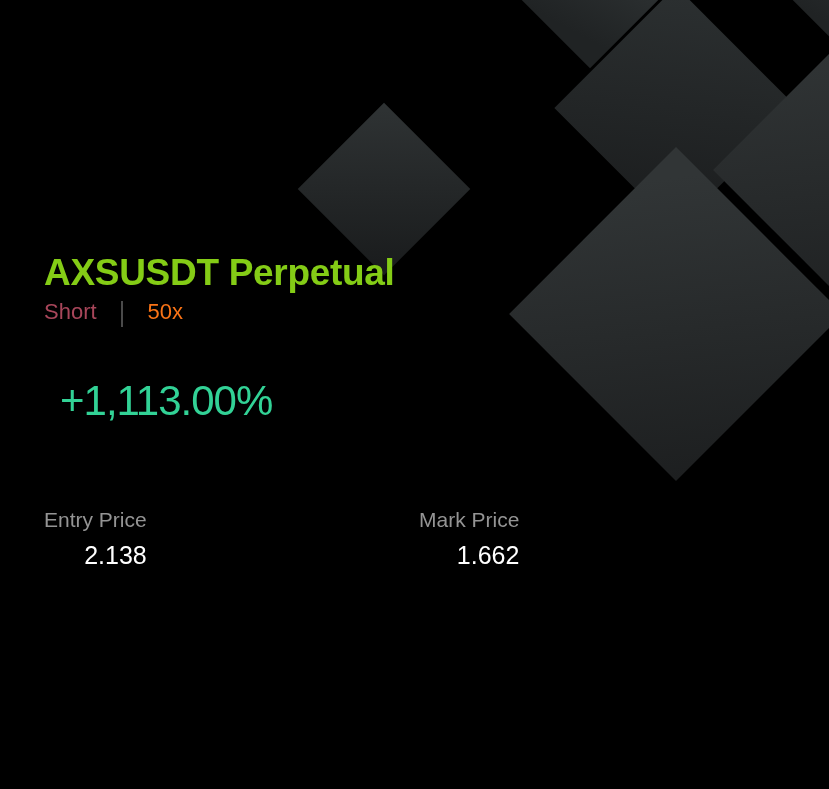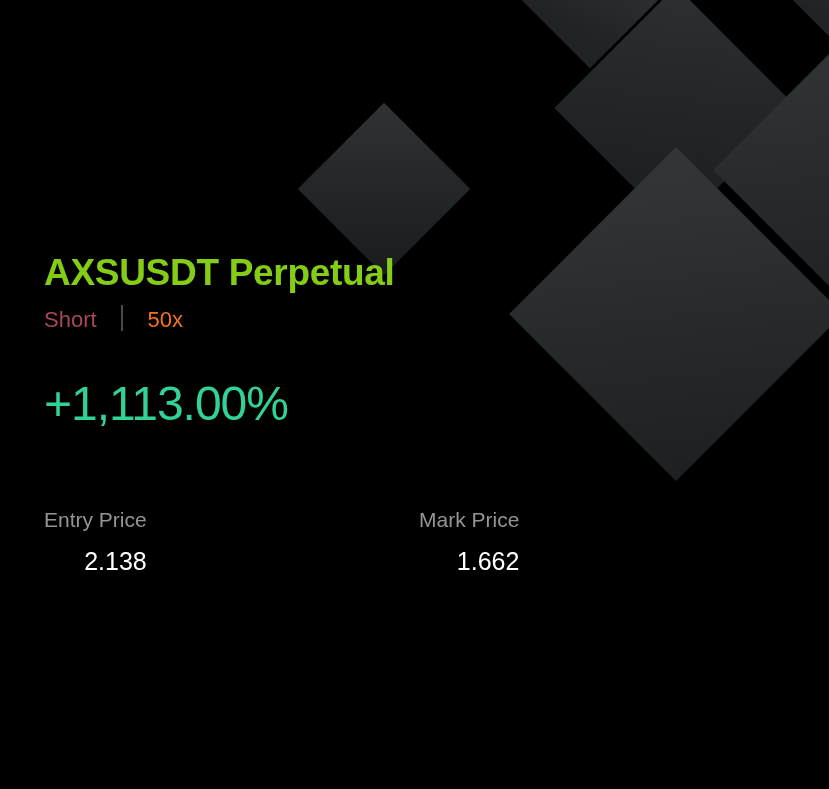--- a/index.html
+++ b/index.html
@@ -48,21 +48,21 @@
     color: #84cc16;
     line-height: 1.1;
     white-space: nowrap;
   }
 
   .meta-row {
     position: absolute;
     left: 0;
     top: 301px;
     display: flex;
-    align-items: flex-end;
+    align-items: flex-start;
     height: 30px;
   }
 
   .meta-side {
     font-size: 22px;
     font-weight: 400;
     color: #a8465a;
     line-height: 1;
   }
 
@@ -76,23 +76,23 @@
 
   .meta-leverage {
     font-size: 22px;
     font-weight: 400;
     color: #f97316;
     line-height: 1;
   }
 
   .roi {
     position: absolute;
-    left: 0;
+    left: 16px;
     top: 379px;
-    font-size: 48px;
+    font-size: 42px;
     font-weight: 500;
     letter-spacing: -1px;
     color: #32d296;
     line-height: 1.05;
     white-space: nowrap;
   }
 
   .prices {
     position: absolute;
     left: 0;
@@ -111,21 +111,21 @@
 
   .price-label {
     font-size: 21px;
     font-weight: 400;
     color: #949494;
     line-height: 1;
     white-space: nowrap;
   }
 
   .price-value {
-    margin-top: 19px;
+    margin-top: 13px;
     font-size: 25px;
     font-weight: 500;
     color: #ffffff;
     line-height: 1;
     white-space: nowrap;
   }
 </style>
 </head>
 <body>
 

